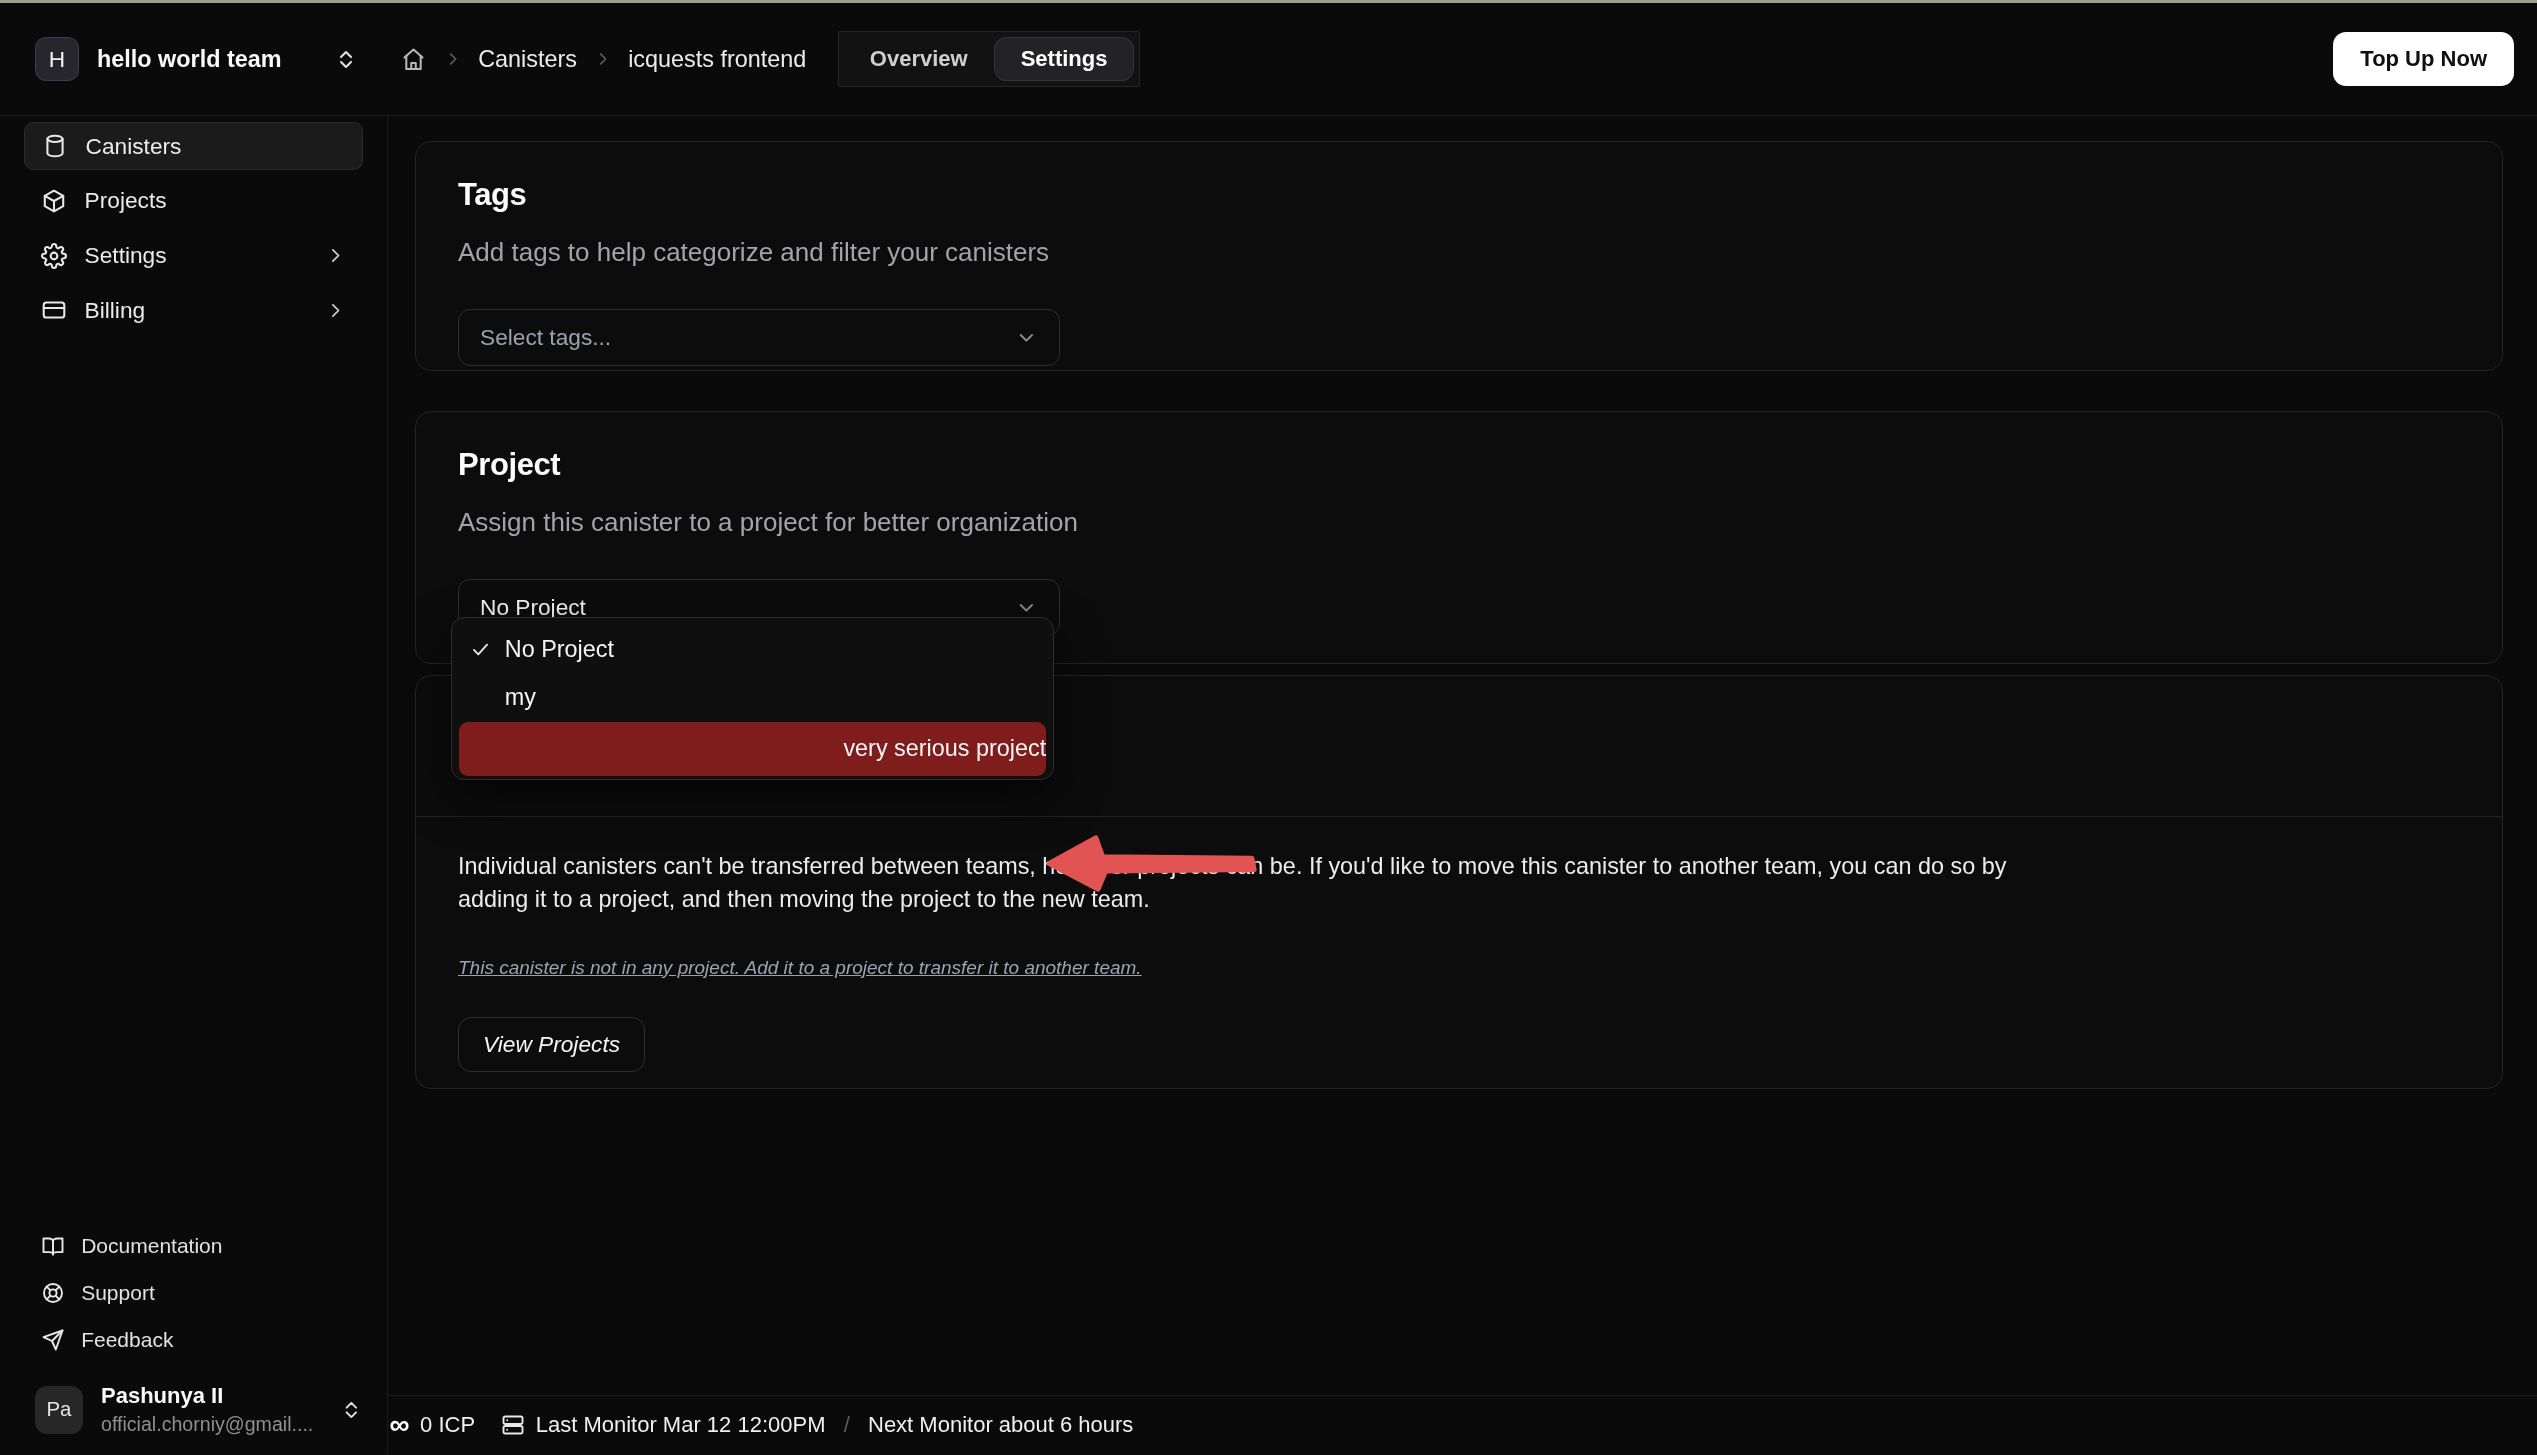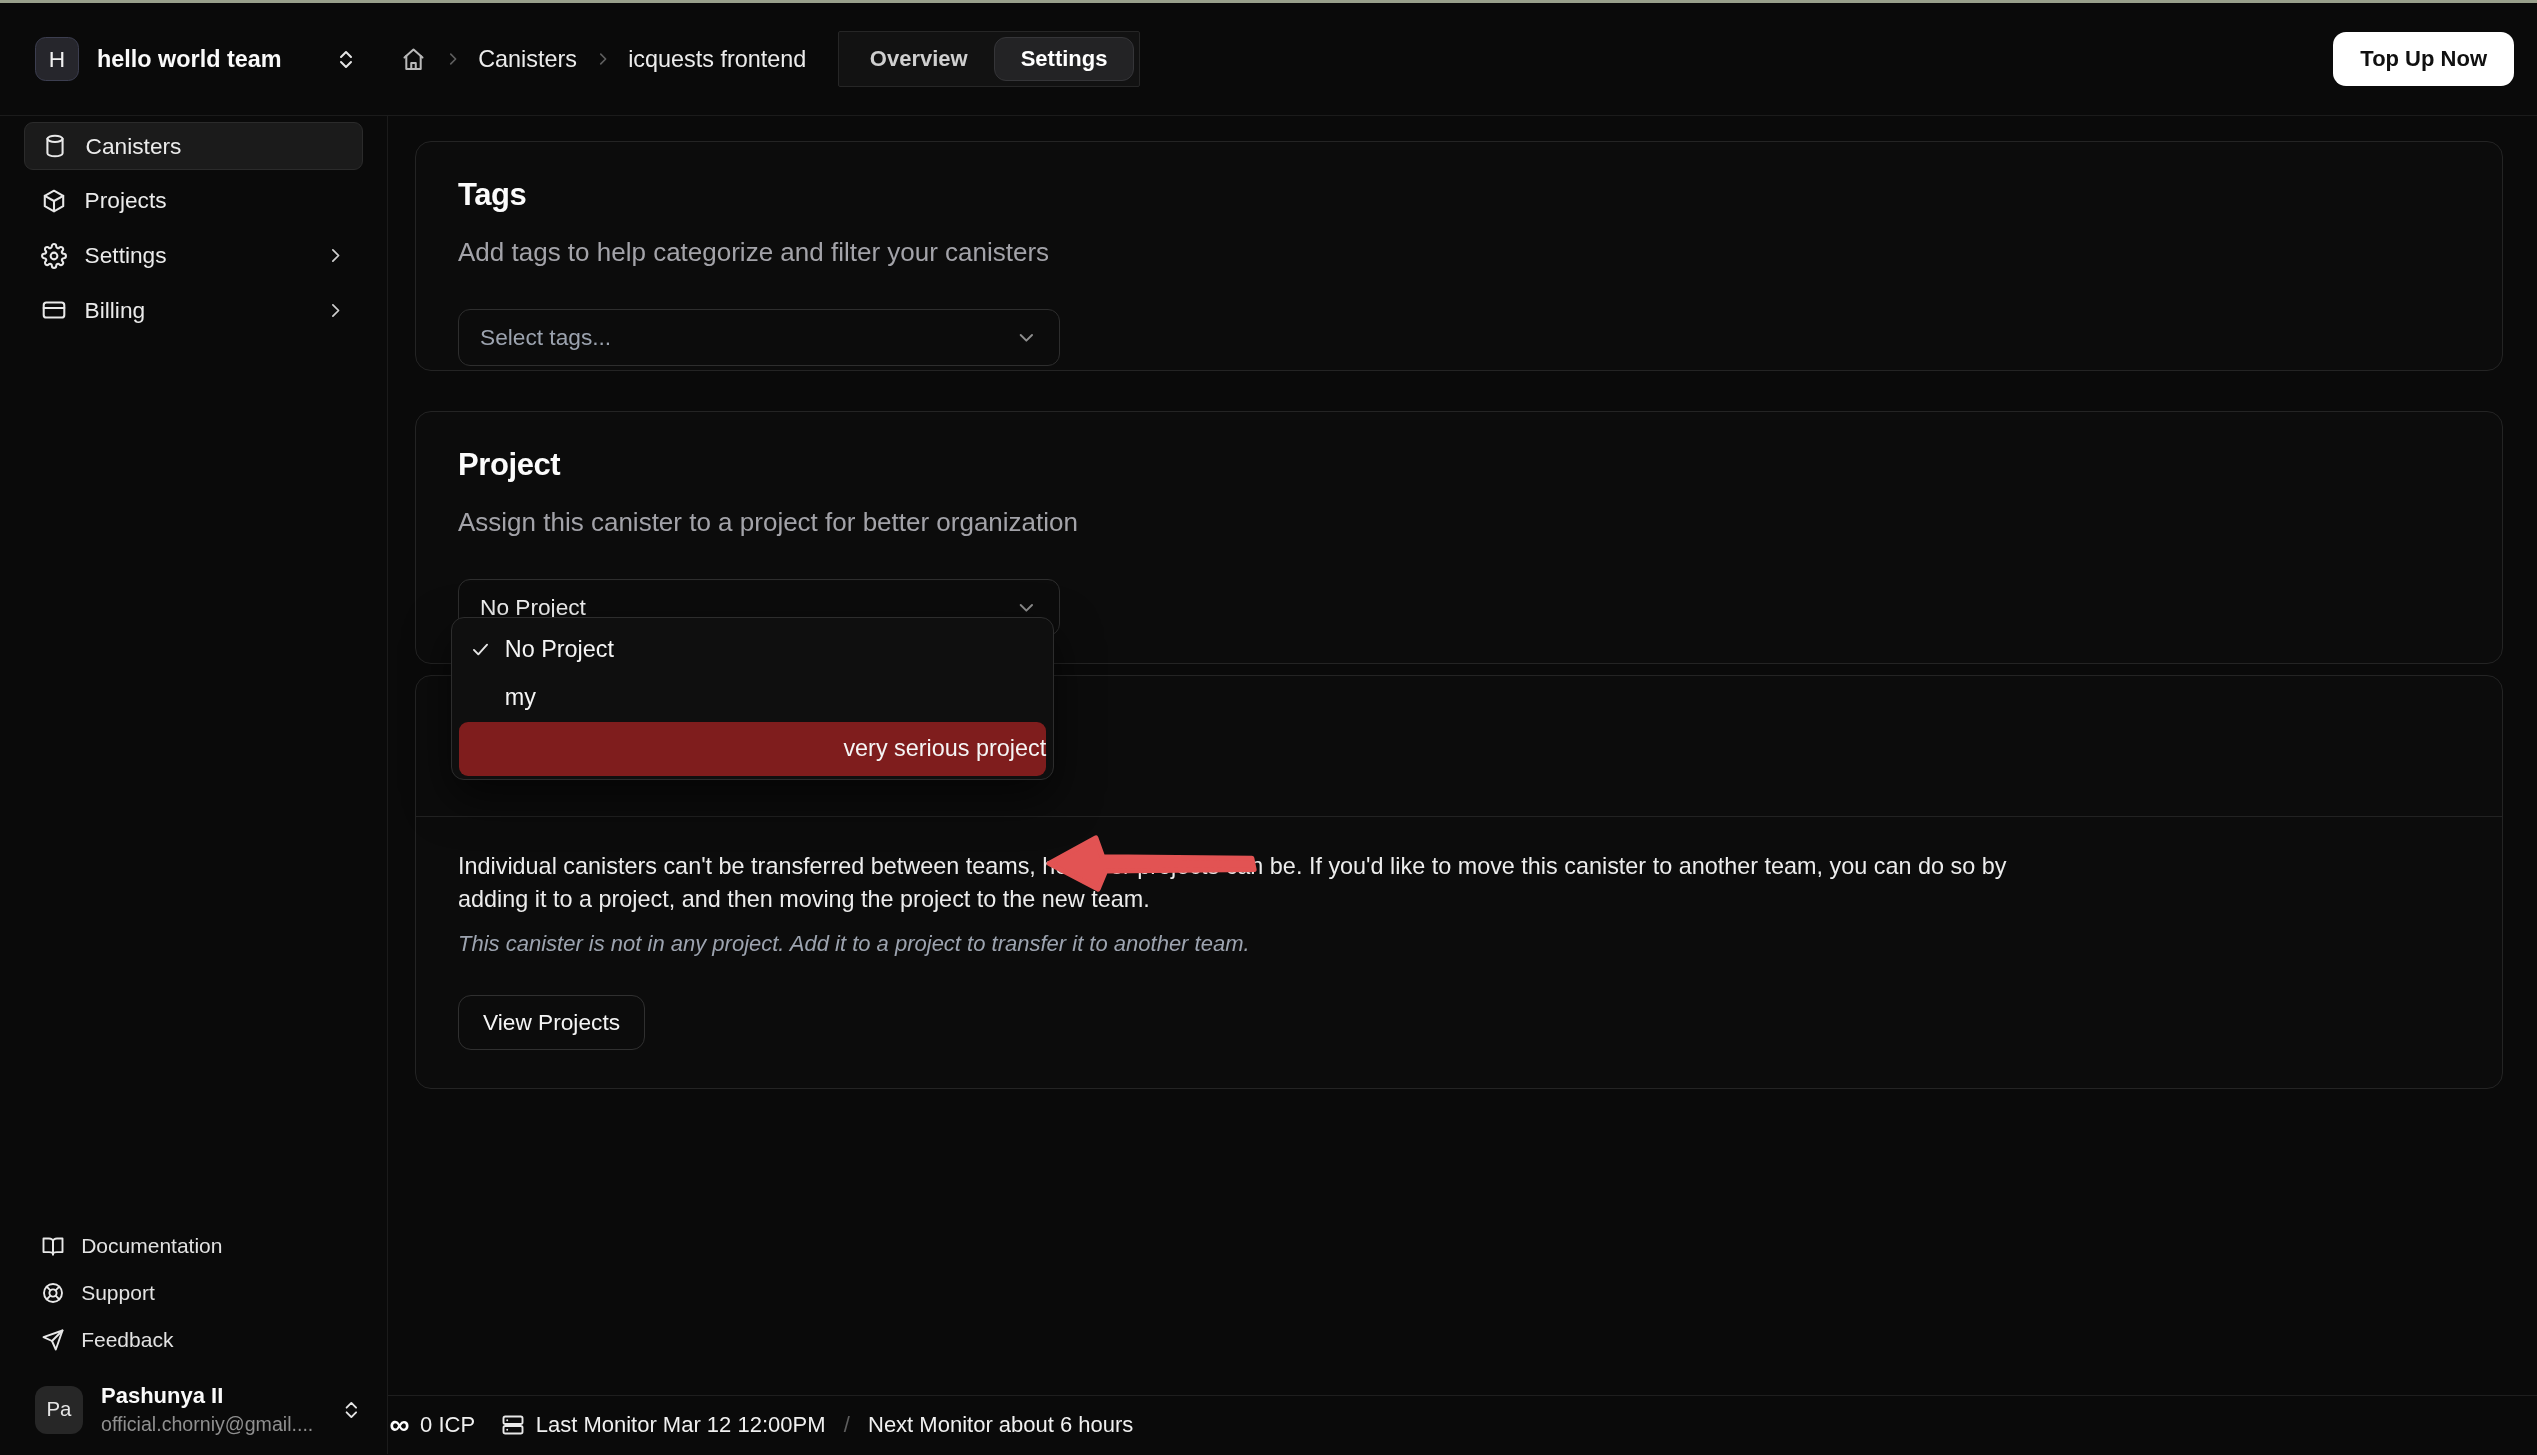--- a/index.html
+++ b/index.html
@@ -60,24 +60,24 @@
   .card-title { font-size:31px; font-weight:bold; color:#fbfbfb; letter-spacing:-0.4px; }
   .card-sub { font-size:26px; color:#a3a3a9; margin-top:24px; }
   .selectbox { margin-top:41px; width:602px; height:57px; border:0.8px solid #2e2e2e; border-radius:12px;
     display:flex; align-items:center; padding:16px 21px; font-size:22.7px; background:#0c0c0c; }
   .selectbox .sel-text { flex:1; }
   .selectbox.placeholder .sel-text { color:#9ca3af; }
   .selectbox.value .sel-text { color:#f5f5f5; }
   .transfer-top { height:141px; border-bottom:0.8px solid #222222; flex:none; }
   .transfer-body { padding:33px 42px 0 42px; }
   .transfer-para { font-size:23.4px; line-height:33px; color:#ececec; max-width:1609px; }
-  .transfer-note { margin-top:15px; font-size:22px; font-style:italic; color:#9ca3af; }
+  .transfer-note { margin-top:41px; font-size:19px; font-style:italic; color:#9ca3af;text-decoration:underline; }
   .view-projects { margin-top:38px; height:55px; padding:0 24px; background:transparent; color:#f5f5f5;
     border:0.8px solid #303030; border-radius:13px; font-size:22.7px; font-weight:500; font-family:inherit;
-    display:inline-flex; align-items:center; }
+    display:inline-flex; align-items:center;font-style:italic; }
 
   .dropdown { position:absolute; left:63px; top:501px; width:603px; height:163px; background:#0f0f0f;
     border:0.8px solid #2d2d2d; border-radius:13px; box-shadow:0 18px 45px rgba(0,0,0,0.6);
     padding:7.6px 6.8px; z-index:10; }
   .dd-row { height:48px; display:flex; align-items:center; font-size:23.4px; color:#f5f5f5;
     padding-left:11.3px; border-radius:9px; }
   .dd-row .dd-check { width:22.7px; margin-right:12px; display:flex; }
   .dd-row.nocheck { padding-left:46px; }
   .dd-row.highlight { background:#7f1d1d; height:54px;justify-content:flex-end; }
   .red-arrow { position:absolute; left:656px; top:716px; z-index:20; }

